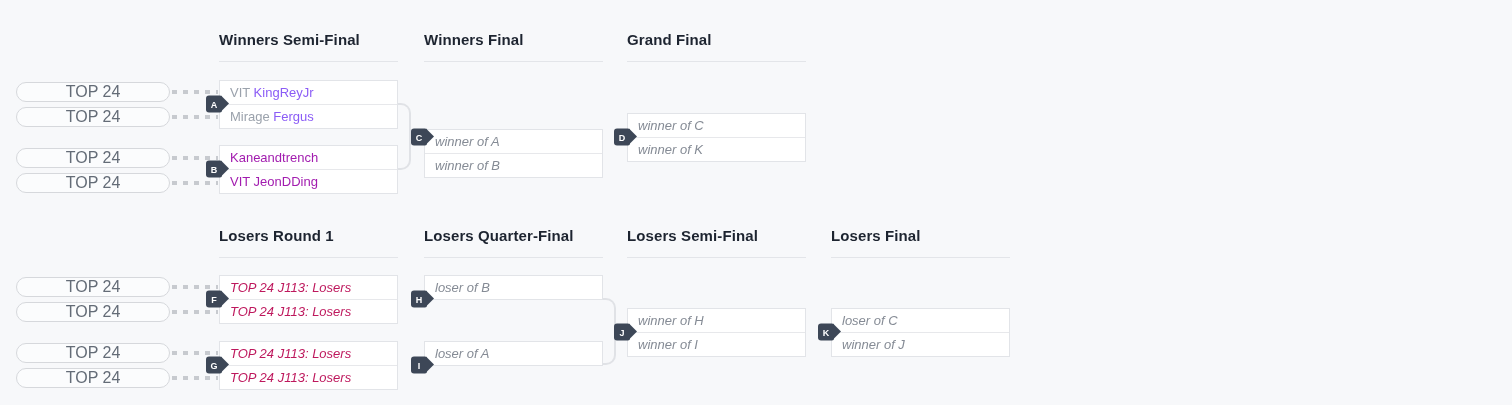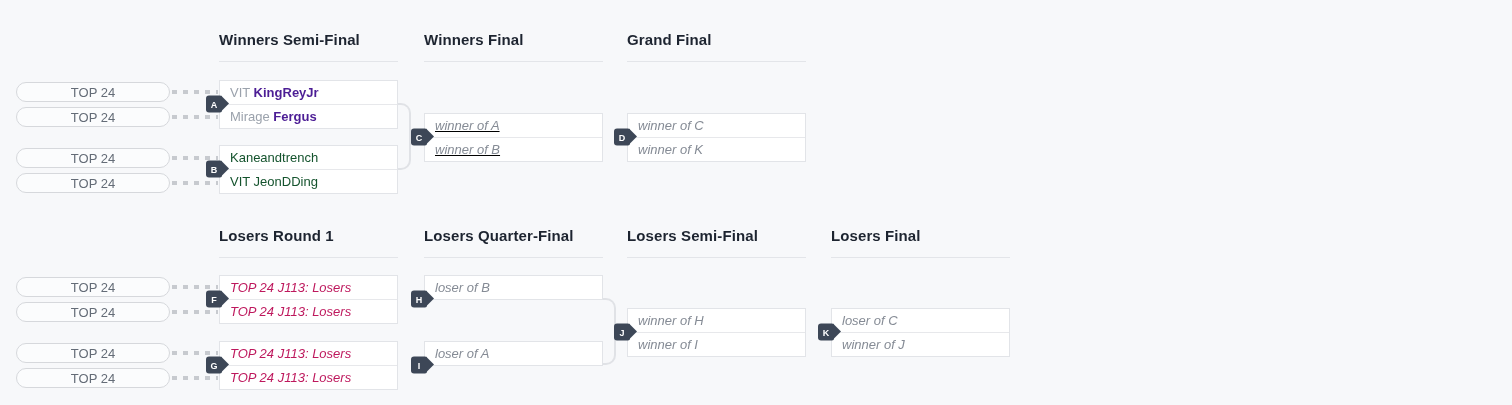--- a/index.html
+++ b/index.html
@@ -19,39 +19,39 @@
   .hw1 { left:219px; top:31px; } .hw2 { left:424px; top:31px; } .hw3 { left:627px; top:31px; }
   .hl1 { left:219px; top:227px; } .hl2 { left:424px; top:227px; }
   .hl3 { left:627px; top:227px; } .hl4 { left:831px; top:227px; }
   .rw1 { left:219px; top:61px; } .rw2 { left:424px; top:61px; } .rw3 { left:627px; top:61px; }
   .rl1 { left:219px; top:257px; } .rl2 { left:424px; top:257px; }
   .rl3 { left:627px; top:257px; } .rl4 { left:831px; top:257px; }
 
   .pill {
     position:absolute; left:16px; width:154px; height:20px; box-sizing:border-box;
     border:1px solid #d6d8dc; border-radius:10px; background:#fbfcfd;
-    color:#646c77; font-size:13px;
+    color:#646c77; font-size:16px;
     display:flex; align-items:center; justify-content:center; cursor:pointer;
   }
   .dash {
     position:absolute; left:172px; width:46px; height:4px;
     background:repeating-linear-gradient(90deg,#c7cacf 0 5px,transparent 5px 11px);
   }
   .match {
     position:absolute; width:179px; background:#ffffff;
     border:1px solid #e2e4e8; box-sizing:border-box; cursor:pointer; z-index:1;
   }
   .slot {
     height:23px; line-height:23px; padding:0 10px; font-size:13px;
     white-space:nowrap; overflow:hidden;
   }
   .slot + .slot { border-top:1px solid #e7e8eb; }
   .slot .pfx { color:#9ba2ac; }
-  .slot .nm  { color:#4c1d95; font-weight:700; }
-  .slot.plain  { color:#14532d; }
+  .slot .nm  { color:#8b5cf6; font-weight:400; }
+  .slot.plain  { color:#a21caf; }
   .slot.hint   { color:#858b95; font-style:italic; }
   .slot.source { color:#be185d; font-style:italic; }
   .badge {
     position:absolute; width:16px; height:17px; background:#3d4757;
     border-radius:3px 2px 2px 3px; color:#ffffff; font-size:9px; font-weight:700;
     display:flex; align-items:center; justify-content:center;
     transform:translateY(-50%); z-index:3;
   }
   .badge::after {
     content:""; position:absolute; left:15px; top:0; width:0; height:0;
@@ -107,21 +107,21 @@
       <div class="match" style="left: 219px; top: 80px;">
         <div class="slot team"><span class="pfx">VIT </span><span class="nm">KingReyJr</span></div>
         <div class="slot team"><span class="pfx">Mirage </span><span class="nm">Fergus</span></div>
       </div>
       <div class="badge" style="left: 206px; top: 104px; background: rgb(61, 71, 87);">A</div>
       <div class="match" style="left: 219px; top: 145px;">
         <div class="slot plain">Kaneandtrench</div>
         <div class="slot plain">VIT JeonDDing</div>
       </div>
       <div class="badge" style="left: 206px; top: 169px; background: rgb(61, 71, 87);">B</div>
-      <div class="match" style="left: 424px; top: 113px; text-decoration: underline;">
+      <div class="match" style="left: 424px; top: 129px;">
         <div class="slot hint">winner of A</div>
         <div class="slot hint">winner of B</div>
       </div>
       <div class="badge" style="left: 411px; top: 137px; background: rgb(61, 71, 87);">C</div>
       <div class="match" style="left: 627px; top: 113px;">
         <div class="slot hint">winner of C</div>
         <div class="slot hint">winner of K</div>
       </div>
       <div class="badge" style="left: 614px; top: 137px; background: rgb(61, 71, 87);">D</div>
       <div class="match" style="left: 219px; top: 275px;">

